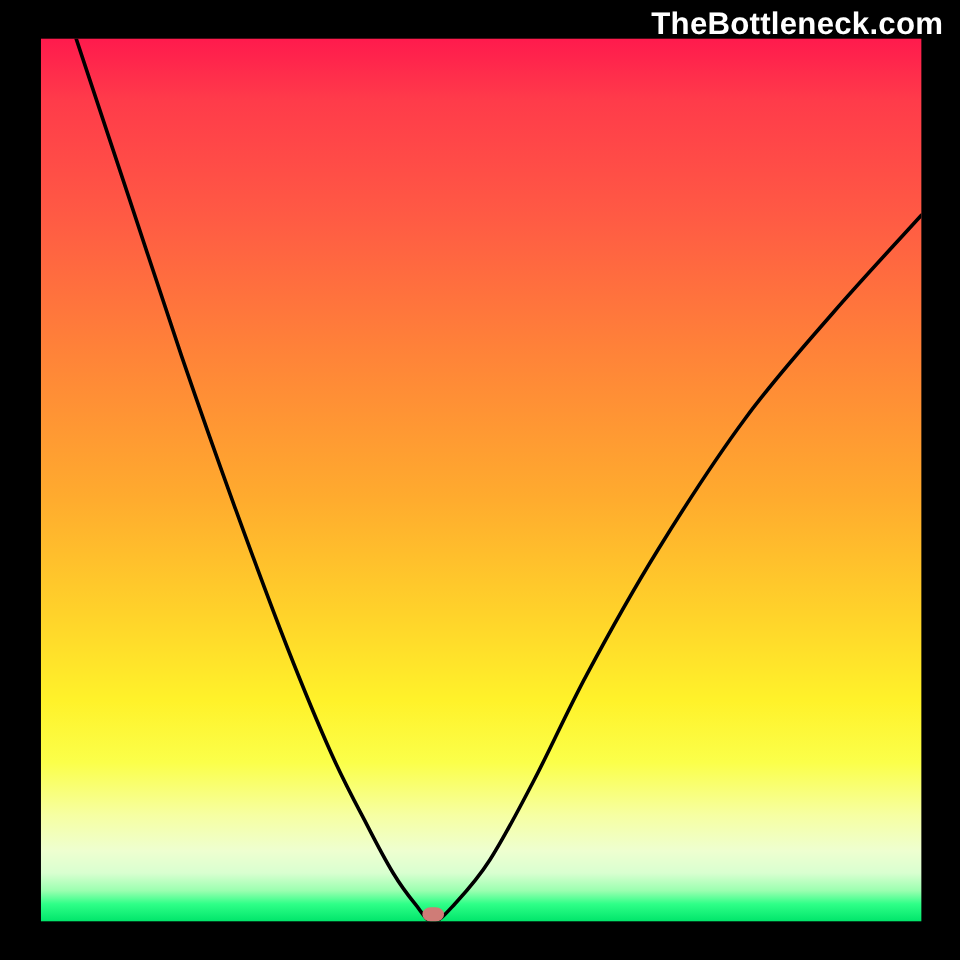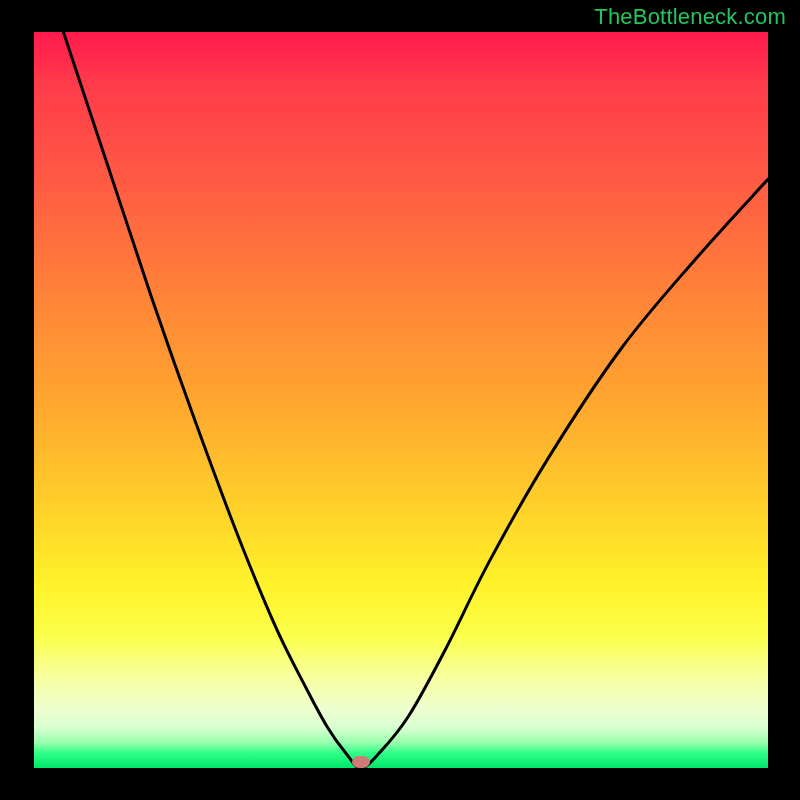--- a/index.html
+++ b/index.html
@@ -14,23 +14,23 @@
   .frame {
     position: relative;
     width: 800px;
     height: 800px;
     background: #000;
   }
   .watermark {
     position: absolute;
     top: 4px;
     right: 14px;
-    color: #22c55e;
-    font-size: 22px;
-    font-weight: 400;
+    color: #ffffff;
+    font-size: 26px;
+    font-weight: 700;
     letter-spacing: 0.2px;
     z-index: 30;
   }
   
   .plot {
     position: absolute;
     left: 34px;
     top: 32px;
     width: 734px;   
     height: 736px;  

